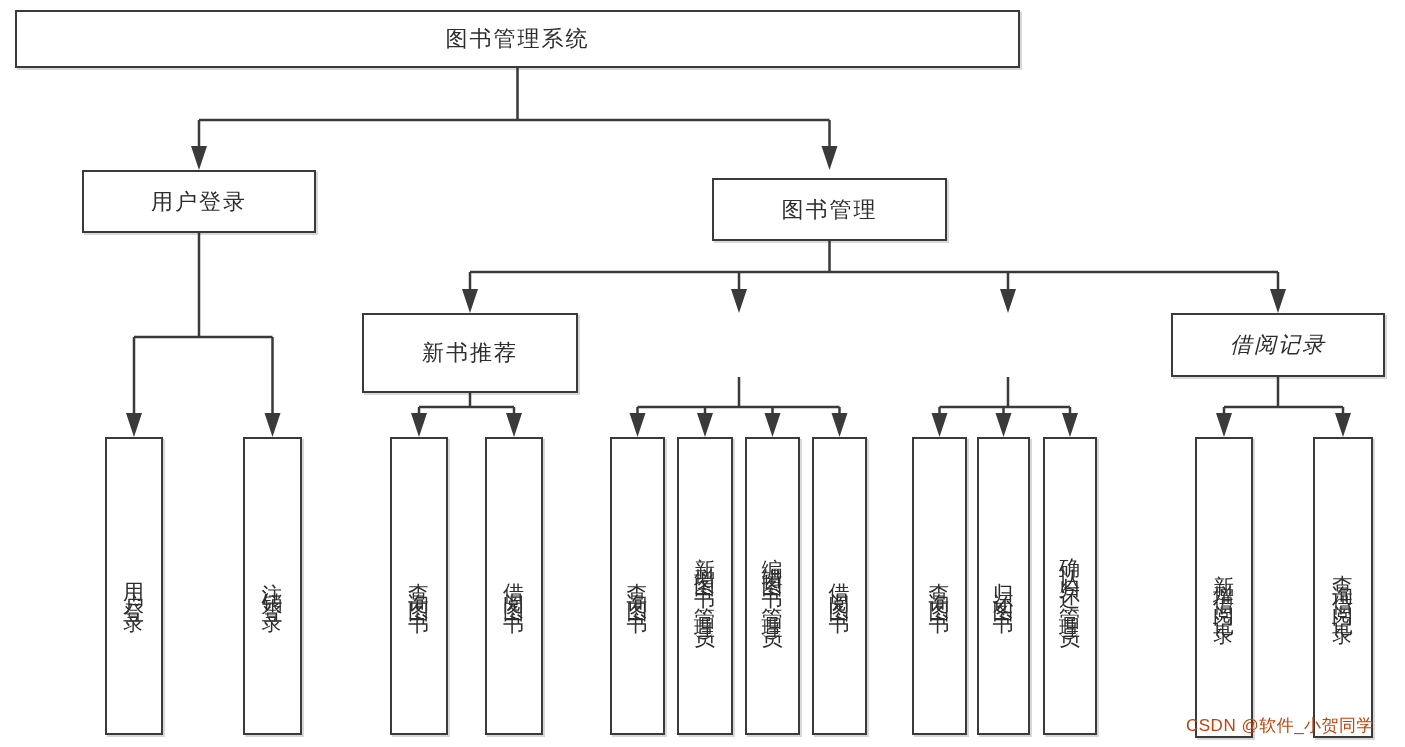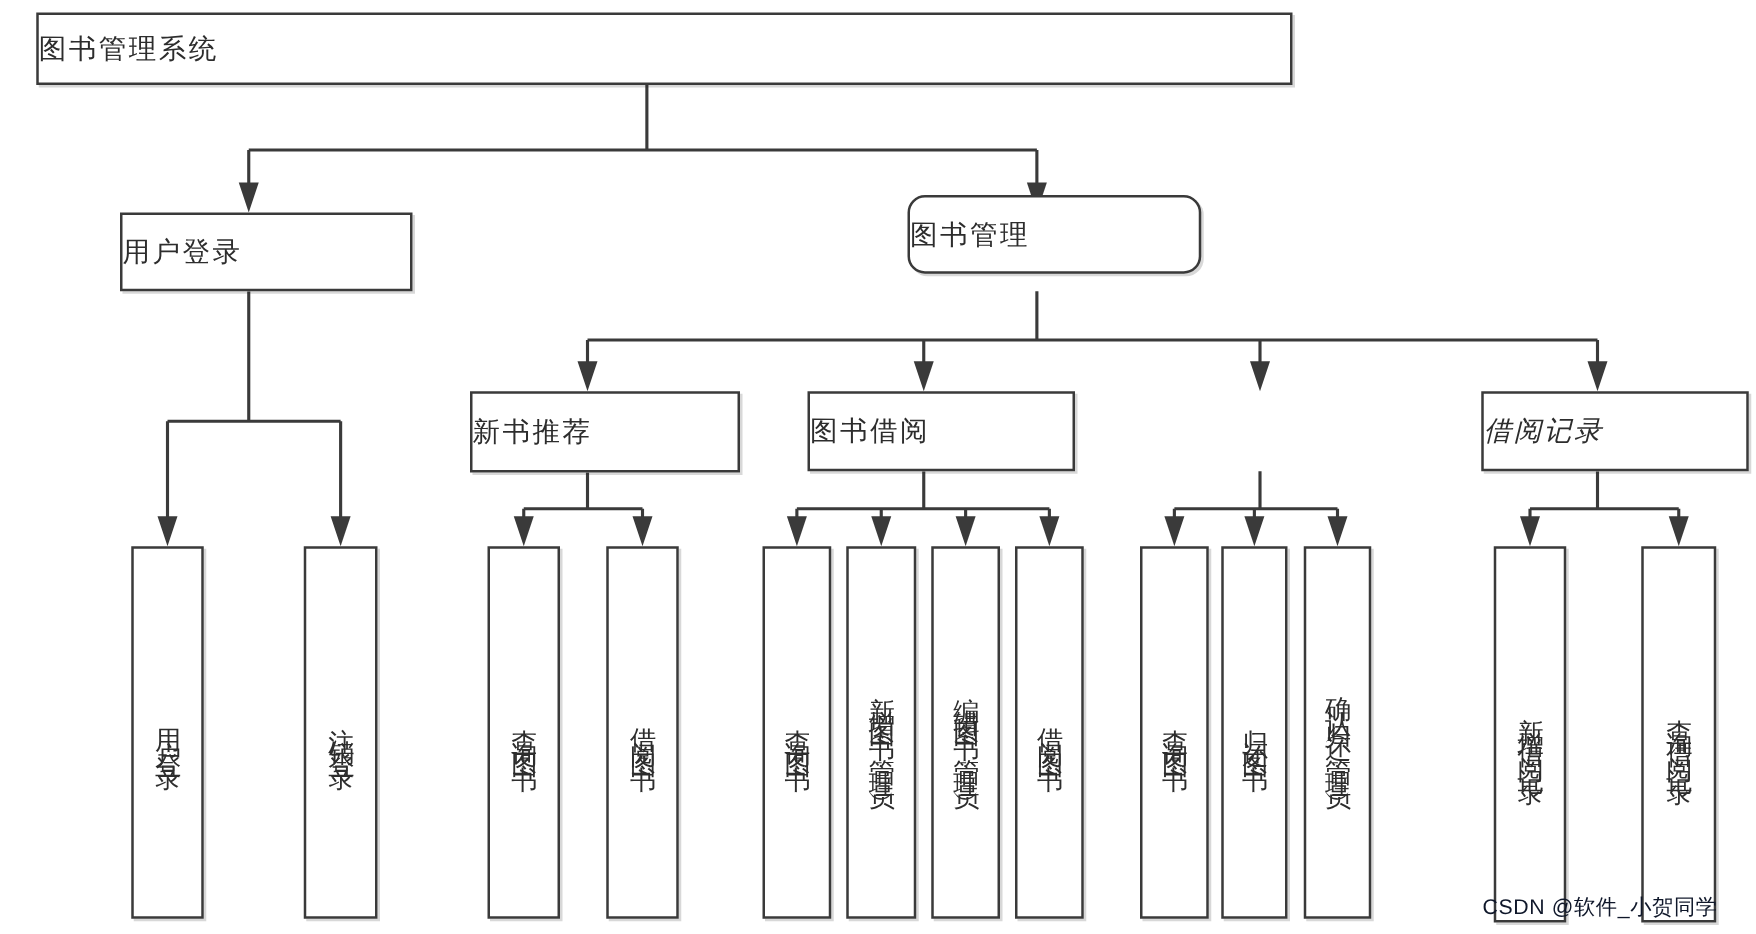--- a/index.html
+++ b/index.html
@@ -21,25 +21,24 @@
     width: 1405px; height: 747px;
   }
   .hbox {
     position: absolute;
     box-sizing: border-box;
     border: 2px solid #3a3a3a;
     background: #ffffff;
     box-shadow: 2px 2px 0 rgba(40,40,40,0.18);
     display: flex;
     align-items: center;
-    justify-content: flex-start;
+    justify-content: center;
     font-size: 22px;
     letter-spacing: 2px;
     color: #2d2d2d;
-    margin-left: 14px;
   }
   .leaf {
     position: absolute;
     box-sizing: border-box;
     border: 2px solid #3a3a3a;
     background: #ffffff;
     box-shadow: 2px 2px 0 rgba(40,40,40,0.18);
     display: flex;
     align-items: center;
     justify-content: center;
@@ -51,21 +50,21 @@
     font-size: 21px;
     letter-spacing: 10px;
     line-height: 1;
     white-space: nowrap;
   }
   .watermark {
     position: absolute;
     left: 1186px;
     top: 714px;
     font-size: 17px;
-    color: #0f172a;
+    color: #c2410c;
     letter-spacing: 0.5px;
     white-space: nowrap;
   }
 </style>
 </head>
 <body>
 
 <div class="canvas">
 
   <svg class="connectors" viewBox="0 0 1405 747" xmlns="http://www.w3.org/2000/svg">
@@ -104,29 +103,26 @@
     <path d="M1335 413 L1351 413 L1343 437 Z" fill="#3a3a3a"></path>
   </svg>
 
   <div class="hbox" style="left:15px; top:10px; width:1005px; height:58px;">
     <span>图书管理系统</span>
   </div>
 
   <div class="hbox" style="left:82px; top:170px; width:234px; height:63px;">
     <span>用户登录</span>
   </div>
-  <div class="hbox" style="left:712px; top:156px; width:235px; height:63px;border-radius:14px;">
+  <div class="hbox" style="left:712px; top:178px; width:235px; height:63px;">
     <span>图书管理</span>
   </div>
 
-  <div class="hbox" style="left:362px; top:313px; width:216px; height:65px;">
+  <div class="hbox" style="left:362px; top:313px; width:216px; height:80px;">
     <span>新书推荐</span>
-  </div>
-  <div class="hbox" style="left:632px; top:313px; width:214px; height:64px;">
-    <span>图书借阅</span>
   </div>
   <div class="hbox" style="left:1171px; top:313px; width:214px; height:64px;font-style:italic;">
     <span>借阅记录</span>
   </div>
 
   <div class="leaf" style="left:105px; top:437px; width:58px; height:298px;">
     <span>用户登录</span>
   </div>
   <div class="leaf" style="left:243px; top:437px; width:59px; height:298px;">
     <span>注销登录</span>

